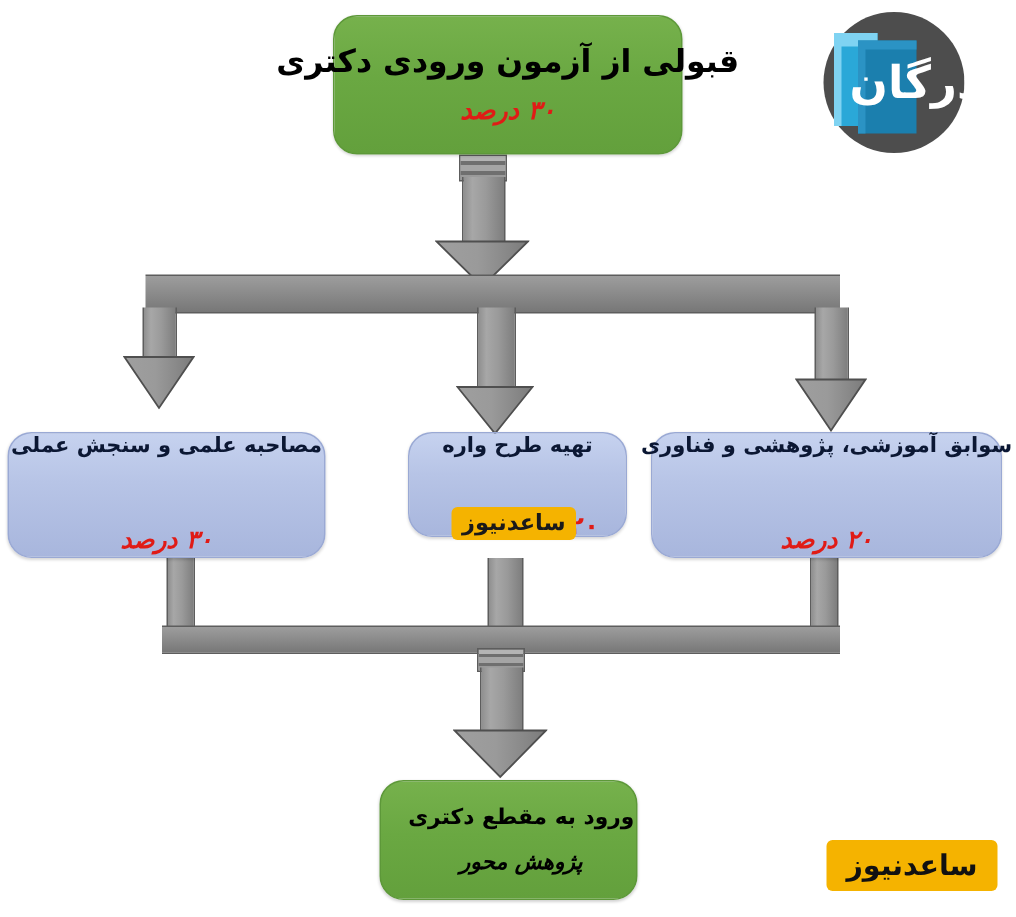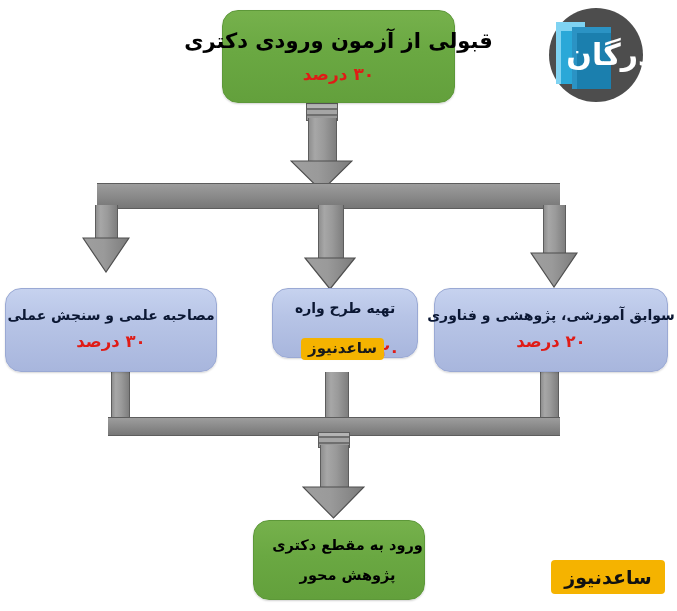--- a/index.html
+++ b/index.html
@@ -27,35 +27,37 @@
   }
   .node .line1{
     font-weight:bold;
     line-height:1.25;
     white-space:nowrap;
   }
   .node .line2{
     font-weight:bold;
     line-height:1.25;
     white-space:nowrap;
+    font-style:italic;
   }
 
   
   .node.green{
     background:linear-gradient(180deg,#76b14c 0%,#6aa842 45%,#63a03c 100%);
     border:1px solid #5d9839;
     box-shadow:0 1px 2px rgba(0,0,0,.18);
     color:#000;
   }
   
   .node.blue{
     background:linear-gradient(180deg,#c6d2ef 0%,#b7c4e6 40%,#a8b6dd 100%);
     border:1px solid #9aa9d4;
     box-shadow:0 1px 2px rgba(0,0,0,.16);
     color:#0b1733;
+    justify-content:space-between;
   }
 
   .red{color:#e01b16;}
   .blk{color:#000;}
 
   
   #node-top   {left:222px;top:10px; width:233px;height:93px;}
   #node-left  {left:5px;  top:288px;width:212px;height:84px;}
   #node-mid   {left:272px;top:288px;width:146px;height:70px;}
   #node-right {left:434px;top:288px;width:234px;height:84px;}

